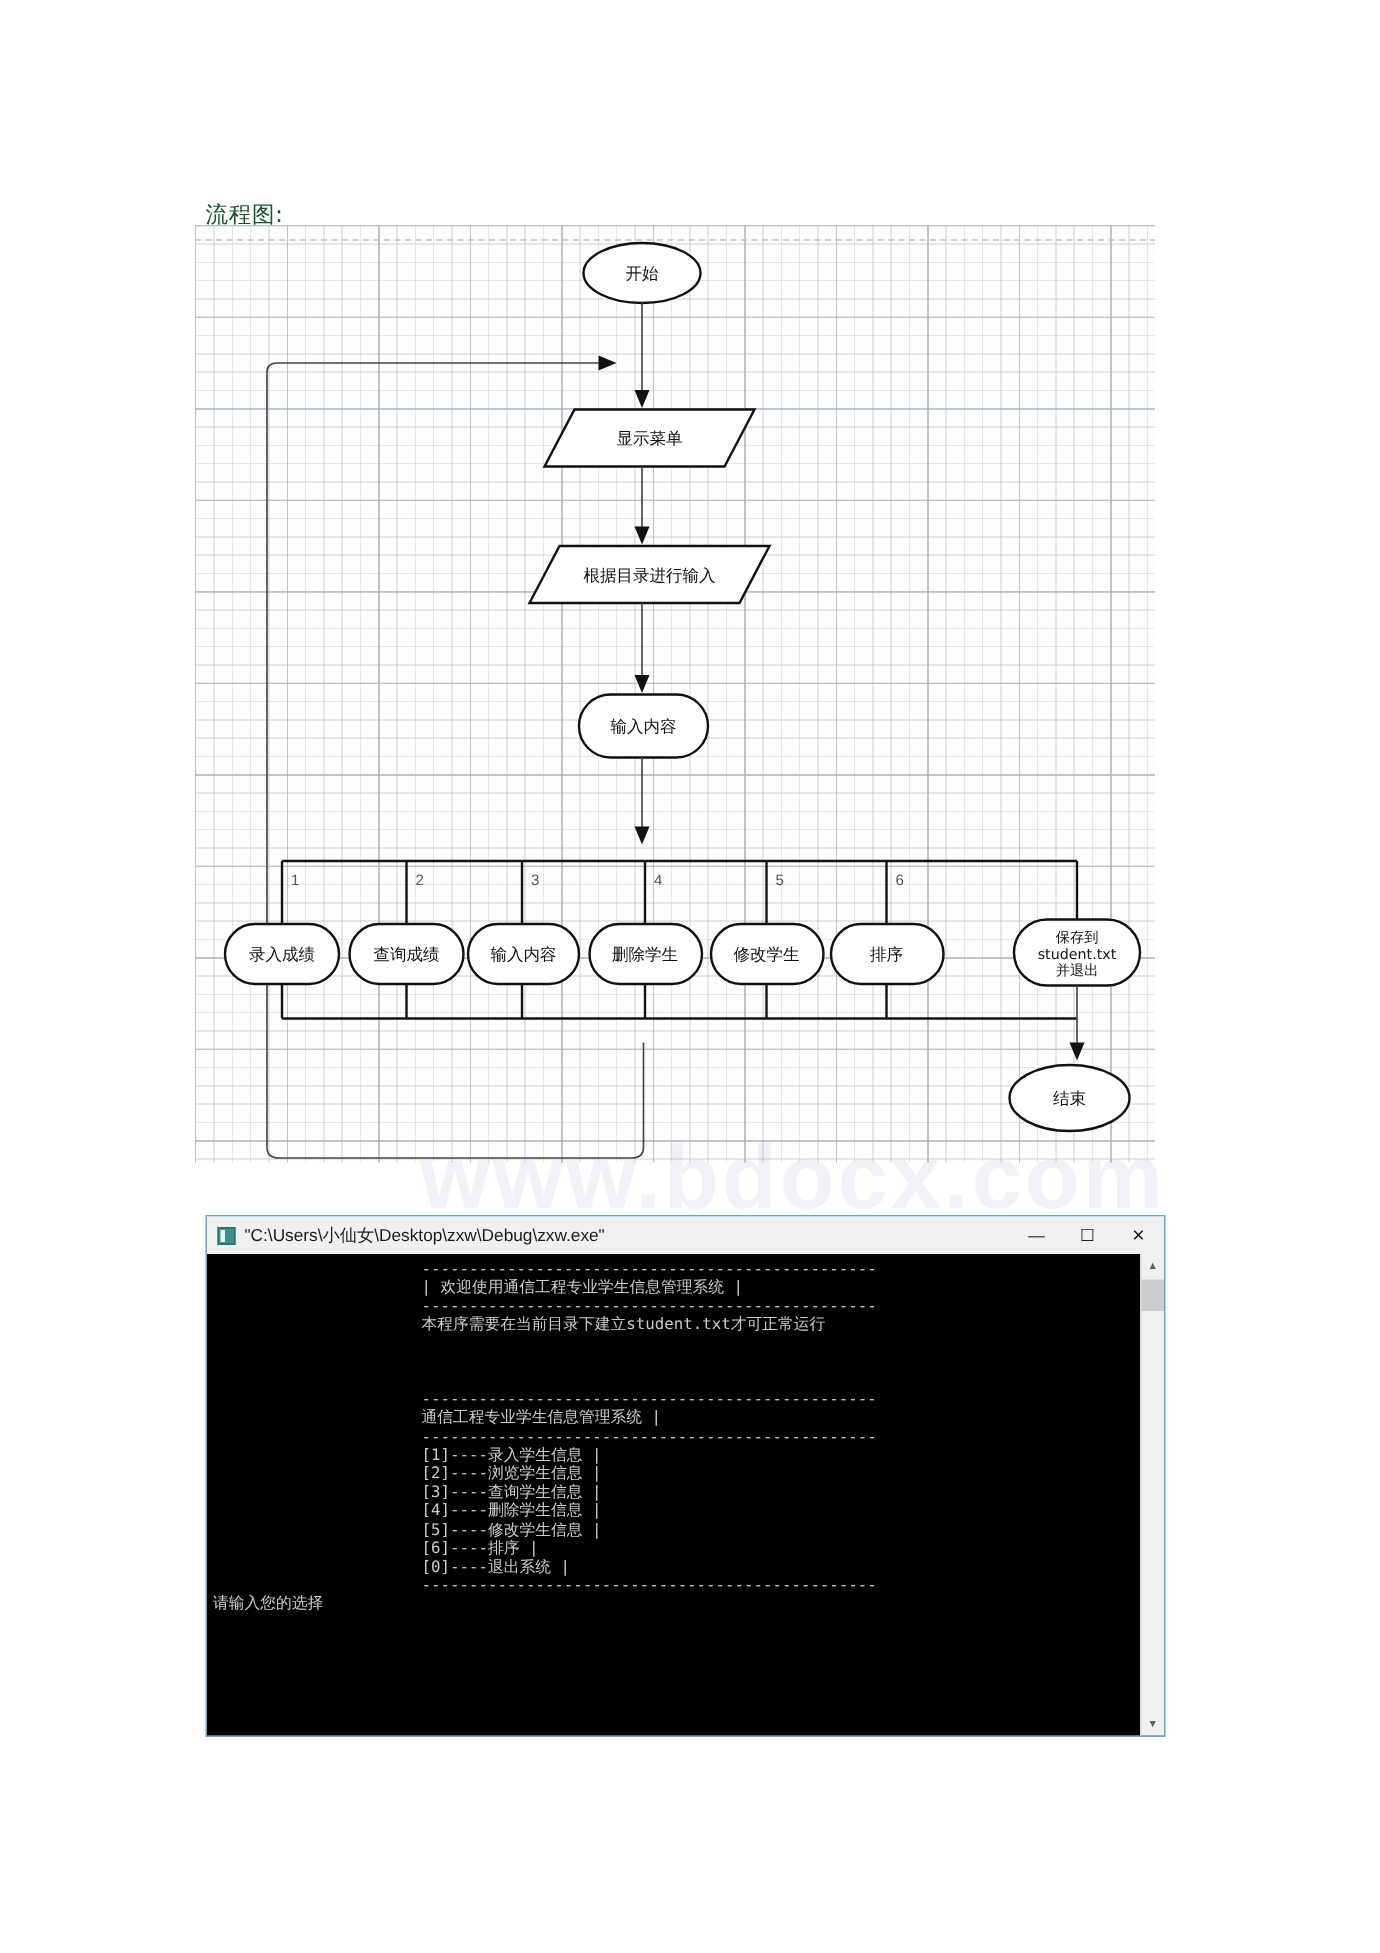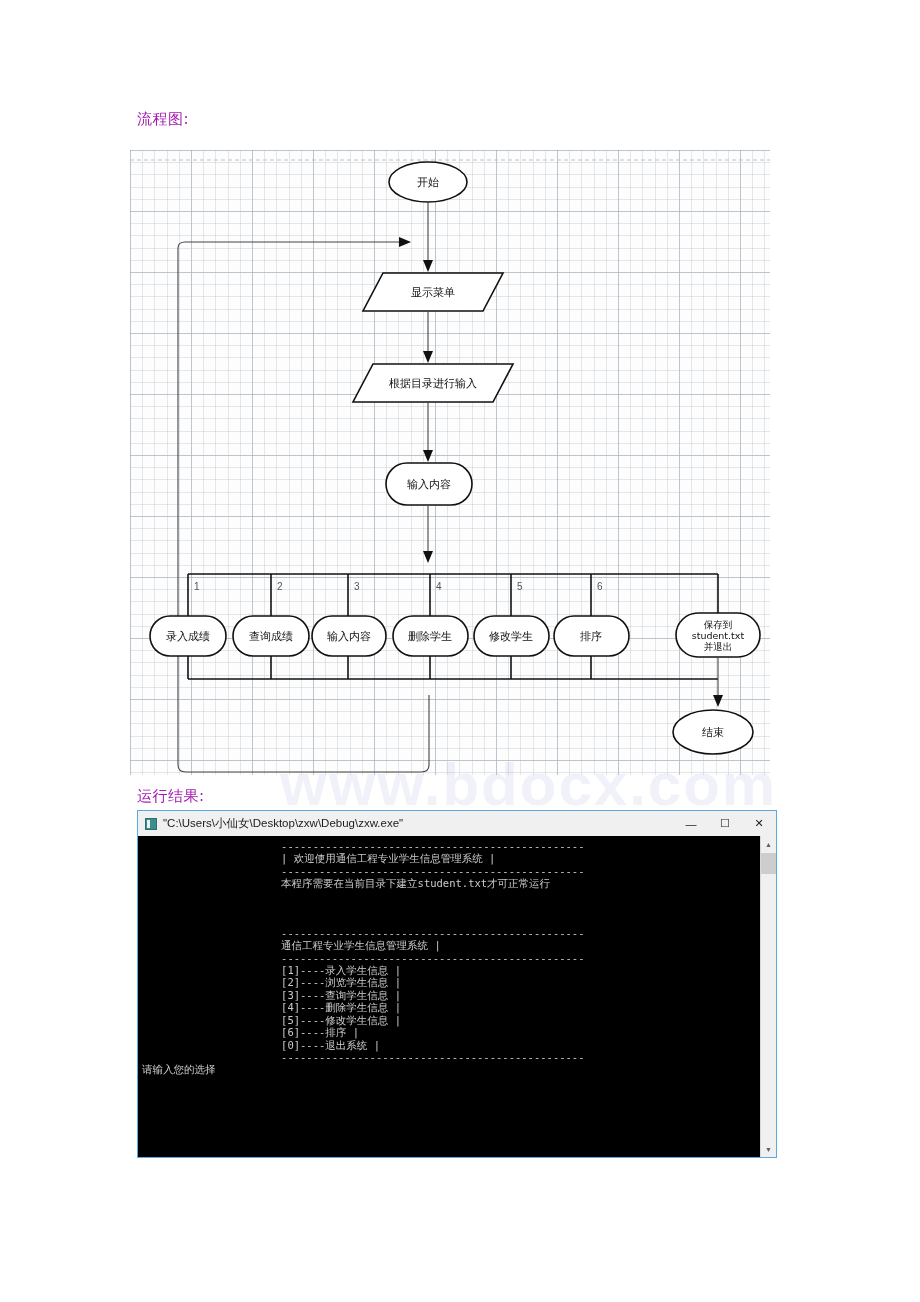--- a/index.html
+++ b/index.html
@@ -2,22 +2,23 @@
 <html><head>
 <meta charset="utf-8">
 <style>
   html,body{margin:0;padding:0;}
   body{
     width:920px;height:1302px;background:#ffffff;
     font-family:"Liberation Sans","DejaVu Sans",sans-serif;
     position:relative;overflow:hidden;
   }
   .label-cn{
-    font-size:15px;color:#a21caf;letter-spacing:.5px;
+    font-size:15px;color:#14532d;letter-spacing:.5px;
     font-family:"DejaVu Sans","Liberation Sans",sans-serif;
+    margin-top:24px;
   }
   #flow-label{position:absolute;left:137px;top:110px;}
   #result-label{position:absolute;left:137px;top:787px;}
 
   
   #flowchart{
     position:absolute;left:130px;top:150px;width:640px;height:625px;
     background:
       repeating-linear-gradient(to right, rgba(170,180,190,.30) 0 1px, transparent 1px 12.2px),
       repeating-linear-gradient(to bottom, rgba(170,180,190,.30) 0 1px, transparent 1px 12.2px),

